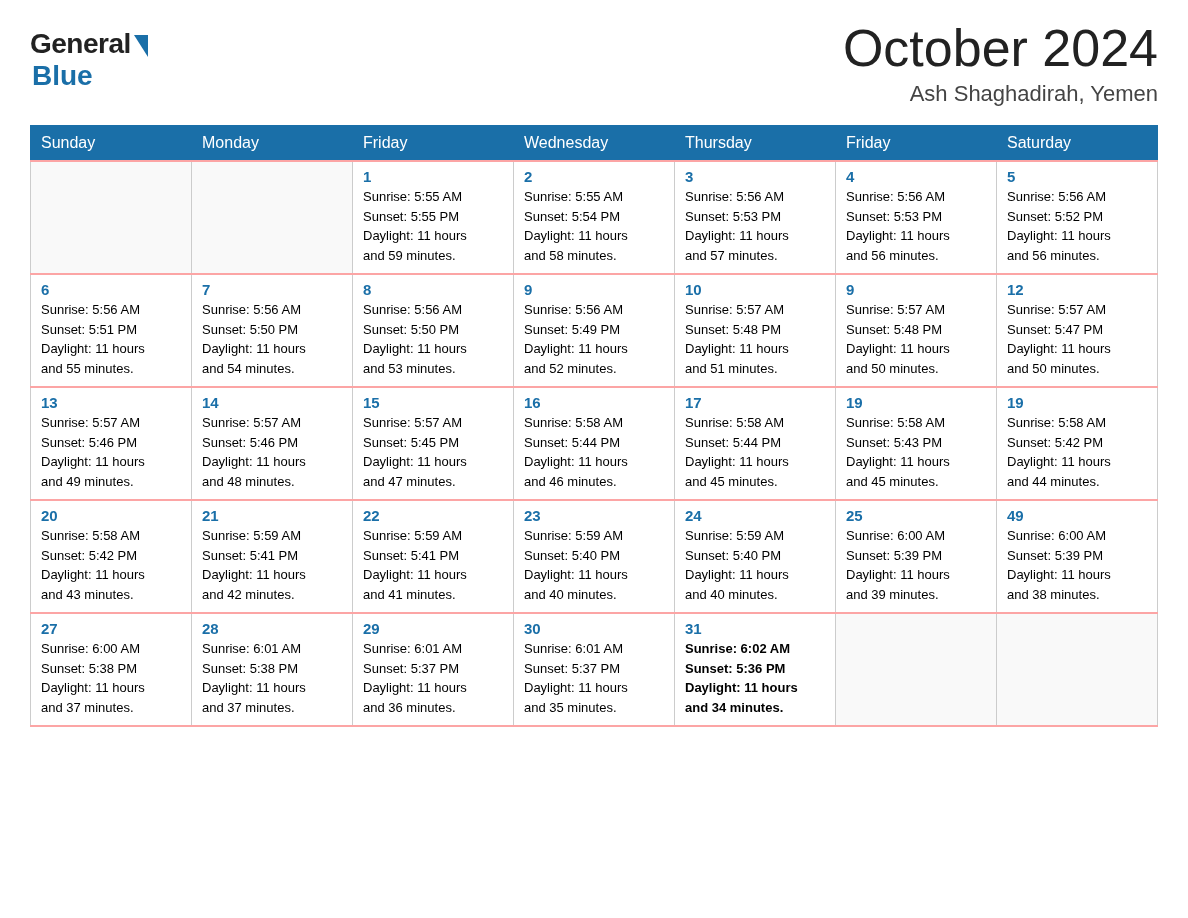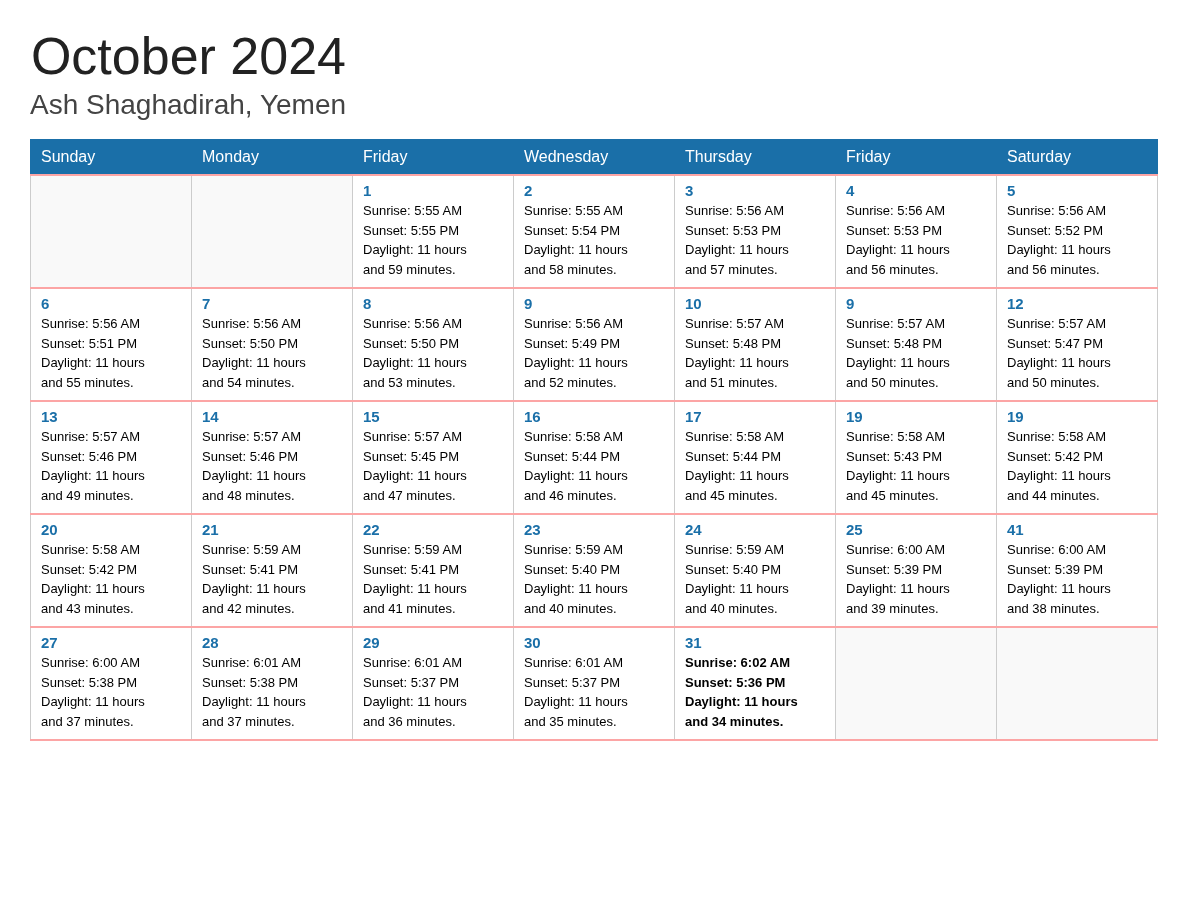--- a/index.html
+++ b/index.html
@@ -49,24 +49,23 @@
       margin-left: 2px;
     }
     .title-section {
       text-align: right;
     }
     .month-title {
       font-size: 52px;
       font-weight: normal;
       color: #222;
       line-height: 1.1;
-      margin-top: 8px;
     }
     .location-title {
-      font-size: 28px;
+      font-size: 22px;
       color: #444;
       margin-top: 4px;
     }
     .calendar {
       width: 100%;
       border-collapse: collapse;
     }
     .calendar th {
       background: #1a6fa8;
       color: #fff;
@@ -101,20 +100,27 @@
       line-height: 1.5;
     }
     .empty-cell {
       background: #f9f9f9;
     }
   </style>
 </head>
 <body>
 
 <div class="header">
+  <div class="logo">
+    <div class="logo-top">
+      <span class="logo-general">General</span>
+      <div class="logo-triangle"></div>
+    </div>
+    <span class="logo-blue">Blue</span>
+  </div>
   <div class="title-section">
     <div class="month-title">October 2024</div>
     <div class="location-title">Ash Shaghadirah, Yemen</div>
   </div>
 </div>
 
 <table class="calendar">
   <thead>
     <tr>
     <th>Sunday</th>
@@ -229,21 +235,21 @@
 Daylight: 11 hours
 and 40 minutes.</span></td>
         <td><span class="day-num">24</span><span class="day-info" style="white-space: pre-line;">Sunrise: 5:59 AM
 Sunset: 5:40 PM
 Daylight: 11 hours
 and 40 minutes.</span></td>
         <td><span class="day-num">25</span><span class="day-info" style="white-space: pre-line;">Sunrise: 6:00 AM
 Sunset: 5:39 PM
 Daylight: 11 hours
 and 39 minutes.</span></td>
-        <td><span class="day-num">41</span><span class="day-info" style="white-space: pre-line;">Sunrise: 6:00 AM
+        <td><span class="day-num">49</span><span class="day-info" style="white-space: pre-line;">Sunrise: 6:00 AM
 Sunset: 5:39 PM
 Daylight: 11 hours
 and 38 minutes.</span></td>
       </tr>
       <tr>
         <td><span class="day-num">27</span><span class="day-info" style="white-space: pre-line;">Sunrise: 6:00 AM
 Sunset: 5:38 PM
 Daylight: 11 hours
 and 37 minutes.</span></td>
         <td><span class="day-num">28</span><span class="day-info" style="white-space: pre-line;">Sunrise: 6:01 AM

